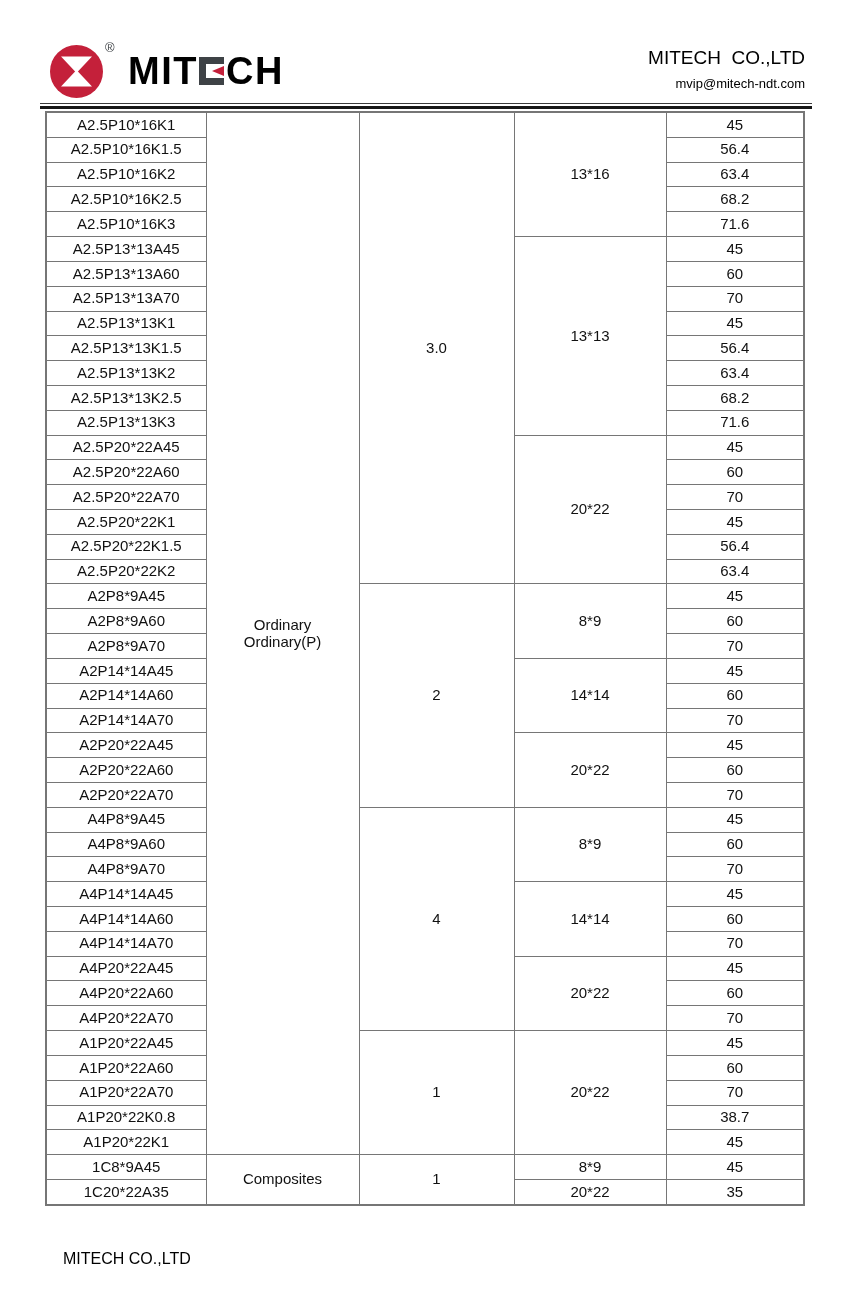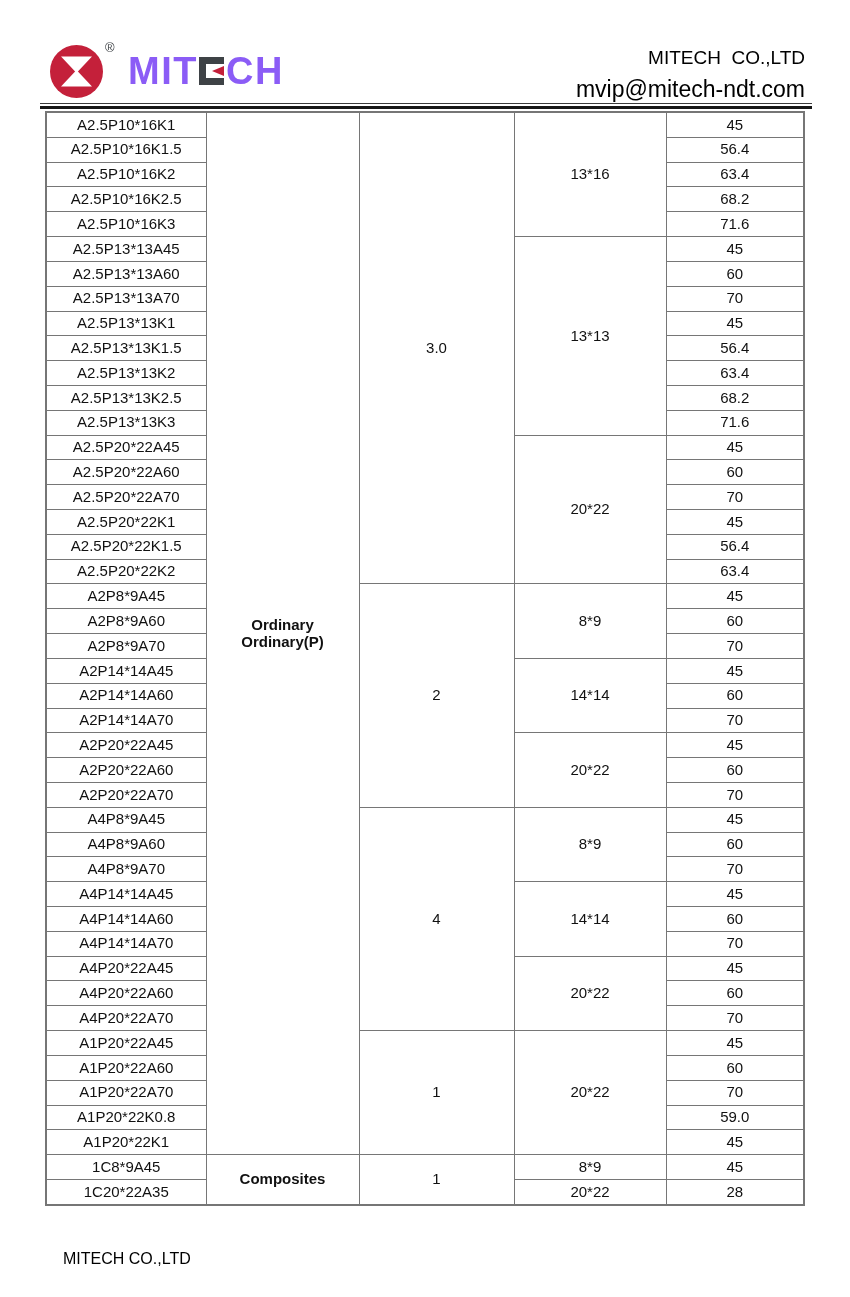--- a/index.html
+++ b/index.html
@@ -6,49 +6,49 @@
   body{
     width:850px;height:1297px;position:relative;background:#ffffff;
     font-family:"Liberation Sans", sans-serif;color:#111;overflow:hidden;
   }
   
   .logo{position:absolute;left:50px;top:42px;height:58px;}
   .logo-circle{position:absolute;left:0;top:3px;width:53px;height:53px;}
   .logo-reg{position:absolute;left:55px;top:-2px;font-size:13px;color:#3e4246;}
   .wordmark{
     position:absolute;left:78px;top:0;height:58px;line-height:58px;
-    font-weight:bold;font-size:38px;color:#8b5cf6;letter-spacing:1.5px;white-space:nowrap;
+    font-weight:bold;font-size:38px;color:#000000;letter-spacing:1.5px;white-space:nowrap;
   }
   .styl-e{
     display:inline-block;position:relative;width:25px;height:28px;box-sizing:border-box;
     border:7px solid #3e4246;border-right:none;vertical-align:-1px;margin:0 2px 0 1px;
   }
   .styl-e .arrow{
     position:absolute;right:0px;top:50%;transform:translateY(-50%);
     width:0;height:0;border-top:5px solid transparent;border-bottom:5px solid transparent;
     border-right:12px solid #c4203a;
   }
   .hdr-right{position:absolute;right:45px;top:47px;text-align:right;color:#000;}
   .hdr-company{font-size:19px;white-space:pre;margin-bottom:7px;}
-  .hdr-email{font-size:23px;}
+  .hdr-email{font-size:13px;}
   .header-rule{
     position:absolute;left:40px;top:103px;width:772px;height:2px;
     border-top:1.5px solid #3c3c3c;border-bottom:3px solid #161616;
   }
   
   .table-wrap{position:absolute;left:45px;top:111px;width:758px;}
   table.spec{
     border-collapse:collapse;table-layout:fixed;width:758px;
     border:2px solid #767676;
   }
   table.spec td{
     border:1px solid #767676;text-align:center;vertical-align:middle;
     font-size:15px;color:#111;padding:0;height:23.82px;line-height:1.1;
   }
-  td.material-cell{line-height:25px;font-weight:bold;}
+  td.material-cell{line-height:25px;}
   
   .footer-left{position:absolute;left:63px;top:1250px;font-size:16px;color:#000;}
   .footer-right{position:absolute;right:45px;top:1308px;font-size:18px;color:#000;}
 </style>
 </head>
 <body>
 
 <div class="logo">
   <svg class="logo-circle" viewBox="0 0 53 53">
     <circle cx="26.5" cy="26.5" r="26.5" fill="#c4203a"></circle>
@@ -249,38 +249,38 @@
         <tr>
           <td>A1P20*22A60</td>
           <td>60</td>
         </tr>
         <tr>
           <td>A1P20*22A70</td>
           <td>70</td>
         </tr>
         <tr>
           <td>A1P20*22K0.8</td>
-          <td>59.0</td>
+          <td>38.7</td>
         </tr>
         <tr>
           <td>A1P20*22K1</td>
           <td>45</td>
         </tr>
         <tr>
           <td>1C8*9A45</td>
           <td rowspan="2" class="material-cell">
             <div>Composites</div>
           </td>
           <td rowspan="2">1</td>
           <td>8*9</td>
           <td>45</td>
         </tr>
         <tr>
           <td>1C20*22A35</td>
           <td>20*22</td>
-          <td>28</td>
+          <td>35</td>
         </tr>
       </tbody>
   </table>
 </div>
 
 <div class="footer-left">MITECH CO.,LTD</div>
 <div class="footer-right">www.mitech-ndt.com</div>
 
 </body></html>

